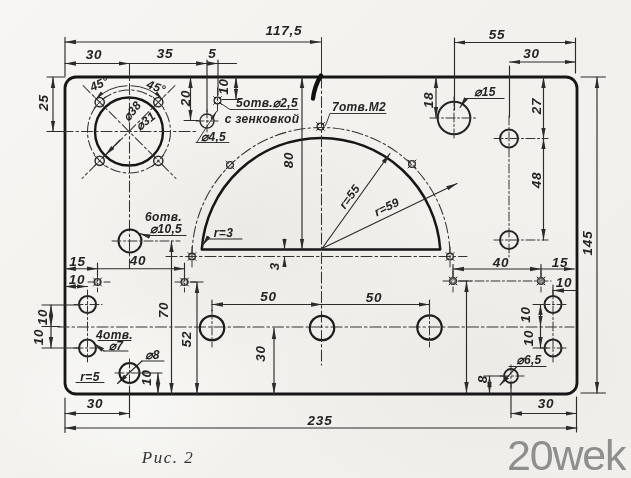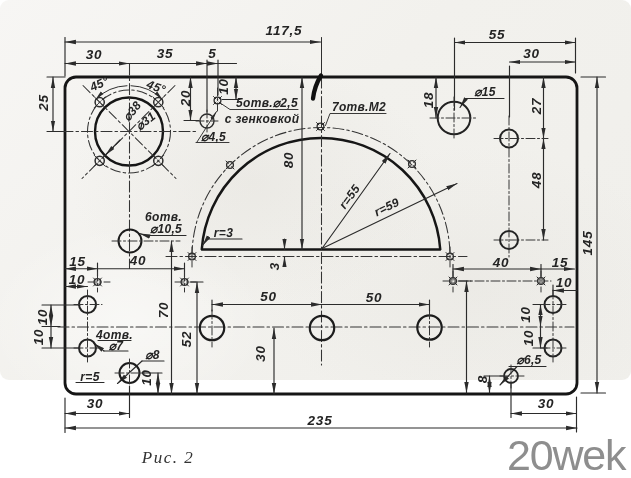--- a/index.html
+++ b/index.html
@@ -1,17 +1,17 @@
 <!DOCTYPE html>
 <html><head>
 <meta charset="utf-8">
 <style>
   html,body{margin:0;padding:0;}
   body{width:631px;height:478px;background:#fff;overflow:hidden;font-family:"Liberation Sans",sans-serif;}
-  .page{position:relative;width:631px;height:380px;background:radial-gradient(260px 180px at 40% 48%,rgba(215,212,205,0.25),rgba(215,212,205,0) 70%),radial-gradient(300px 200px at 75% 75%,rgba(218,215,208,0.22),rgba(218,215,208,0) 70%),radial-gradient(200px 140px at 20% 85%,rgba(255,255,255,0.5),rgba(255,255,255,0) 70%),linear-gradient(135deg,#f7f6f4 0%,#f2f1ed 45%,#f0efeb 100%);border-radius:9px;}
+  .page{position:relative;width:631px;height:478px;background:radial-gradient(260px 180px at 40% 48%,rgba(215,212,205,0.25),rgba(215,212,205,0) 70%),radial-gradient(300px 200px at 75% 75%,rgba(218,215,208,0.22),rgba(218,215,208,0) 70%),radial-gradient(200px 140px at 20% 85%,rgba(255,255,255,0.5),rgba(255,255,255,0) 70%),linear-gradient(135deg,#f7f6f4 0%,#f2f1ed 45%,#f0efeb 100%);}
   svg{position:absolute;left:0;top:0;filter:blur(0.25px);}
   text{font-family:"Liberation Sans",sans-serif;font-style:italic;font-weight:bold;fill:#242424;}
   .d{font-size:13.5px;letter-spacing:0.8px;text-anchor:middle;}
   .s{font-size:12px;letter-spacing:0.3px;text-anchor:middle;}
 </style>
 </head>
 <body>
 <div class="page">
 <svg width="631" height="478" viewBox="0 0 631 478">
 <defs>

